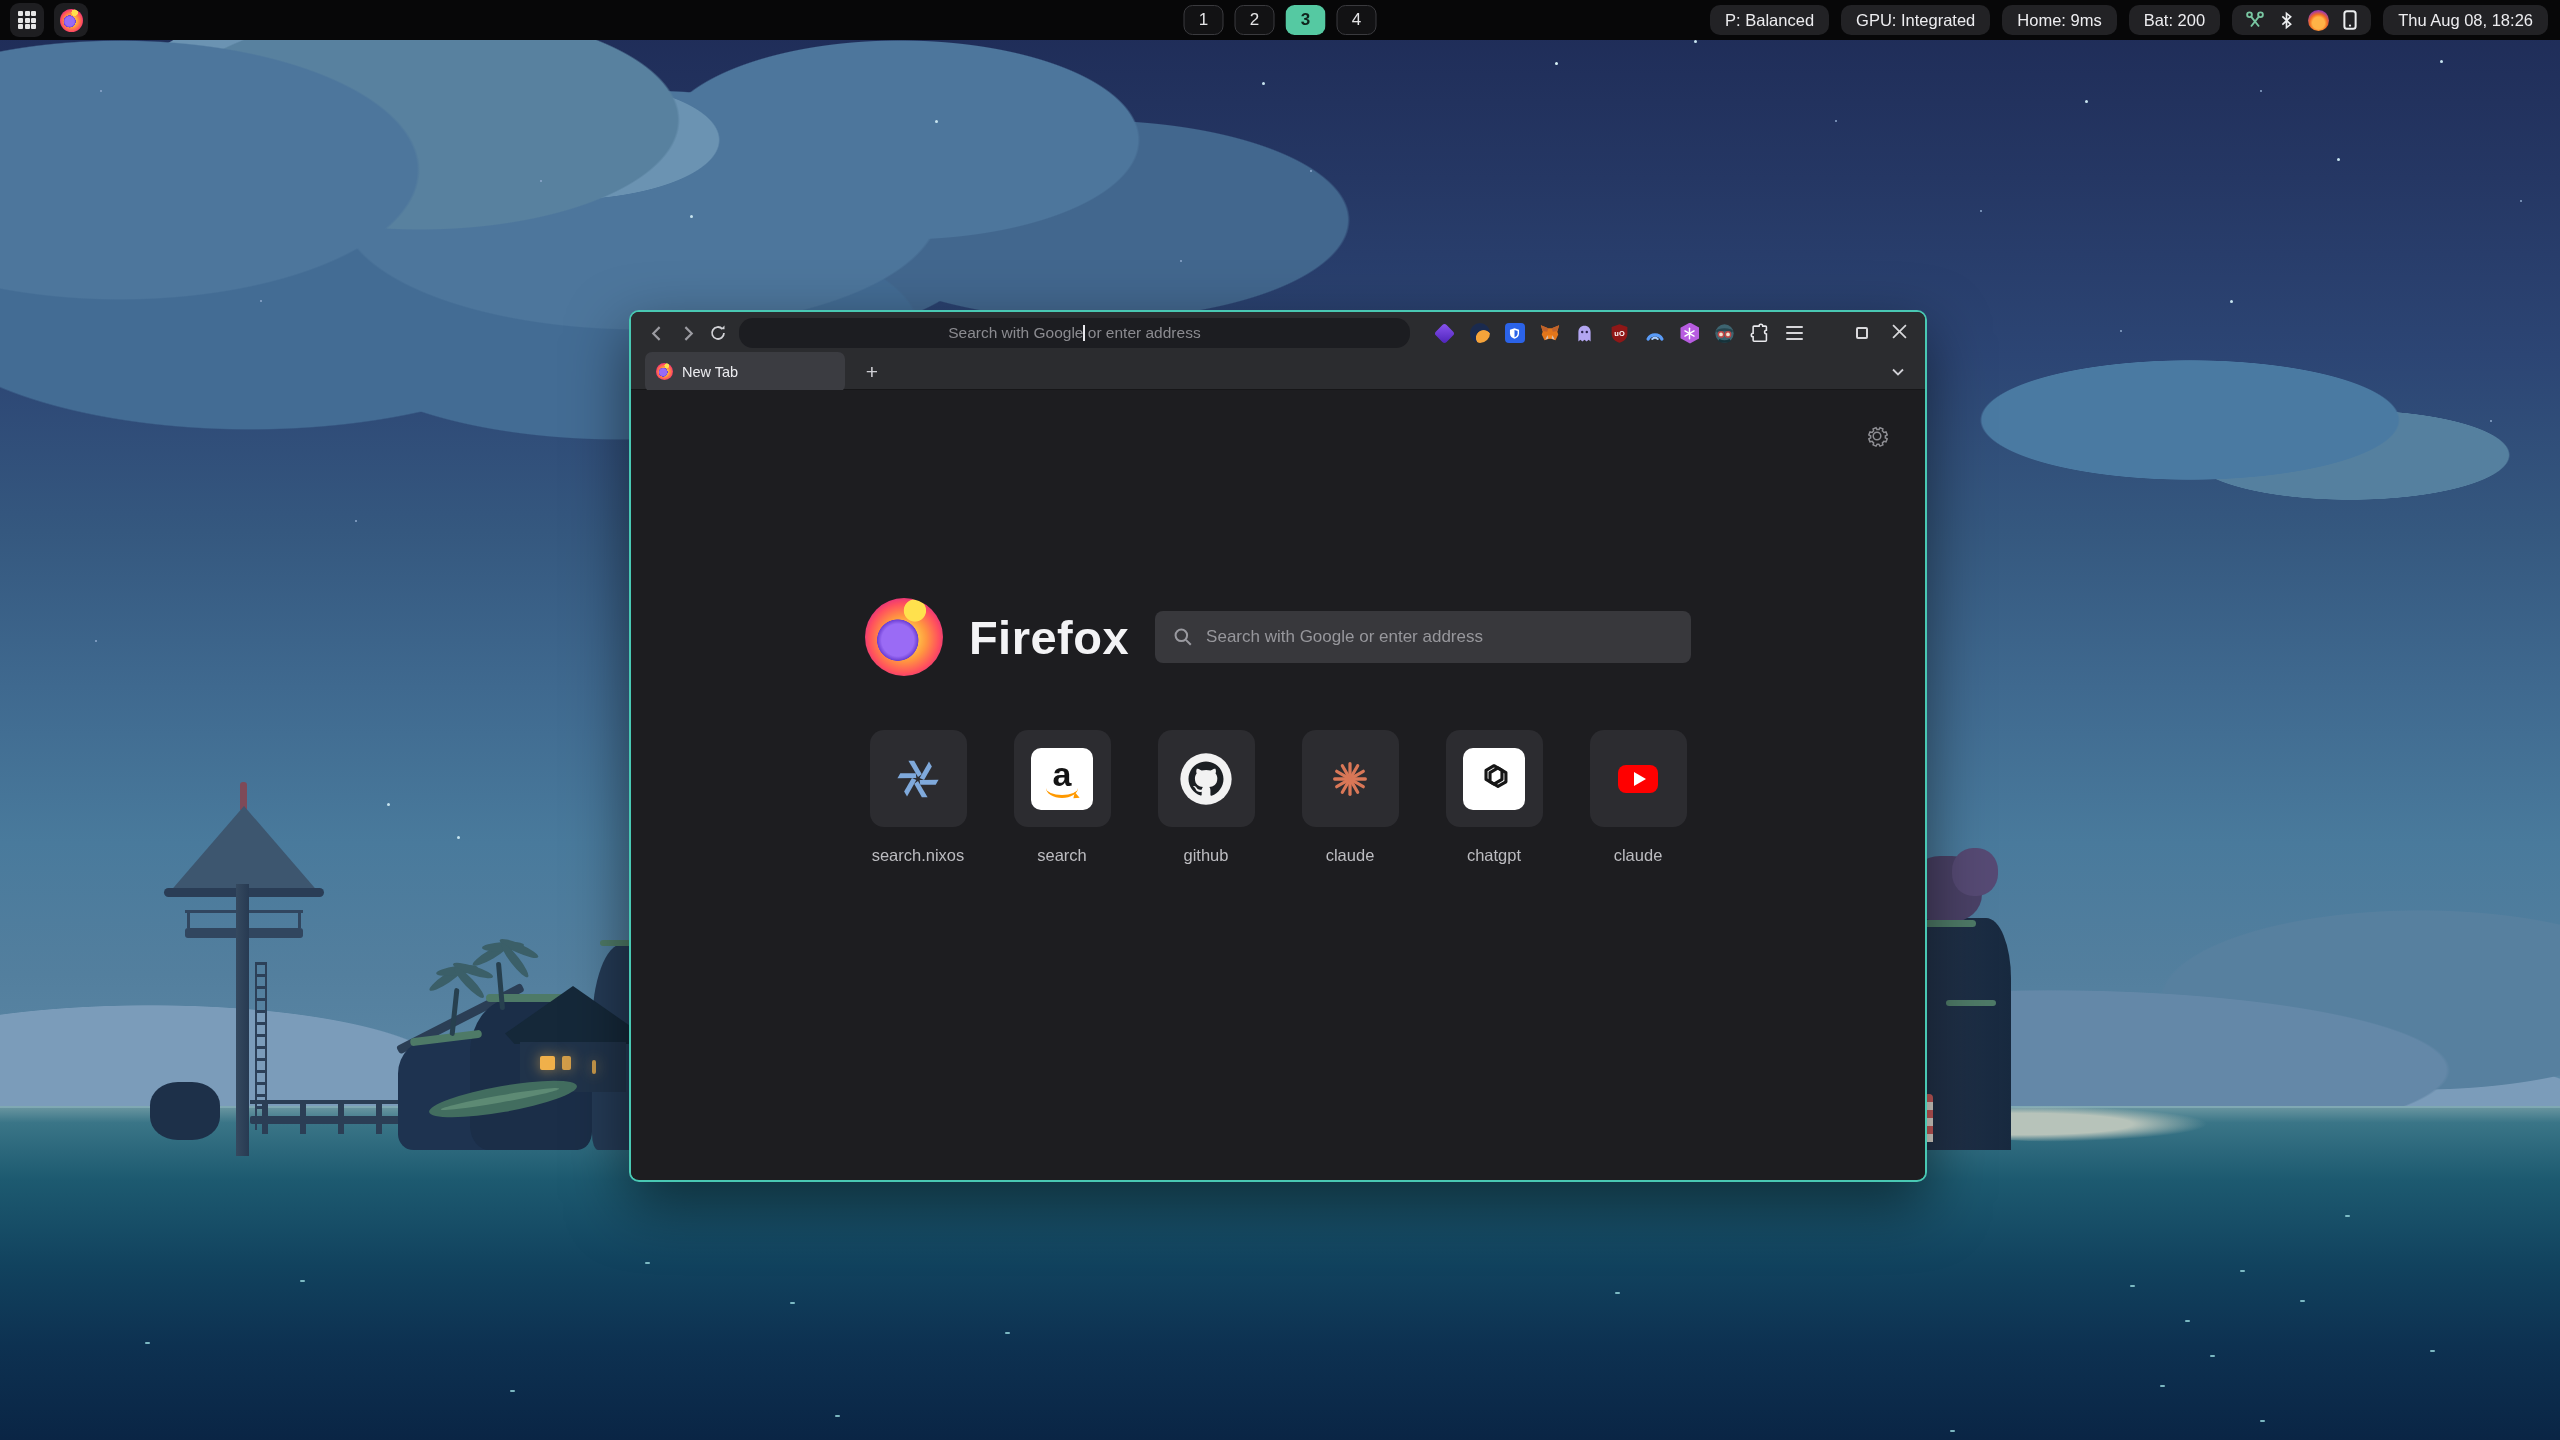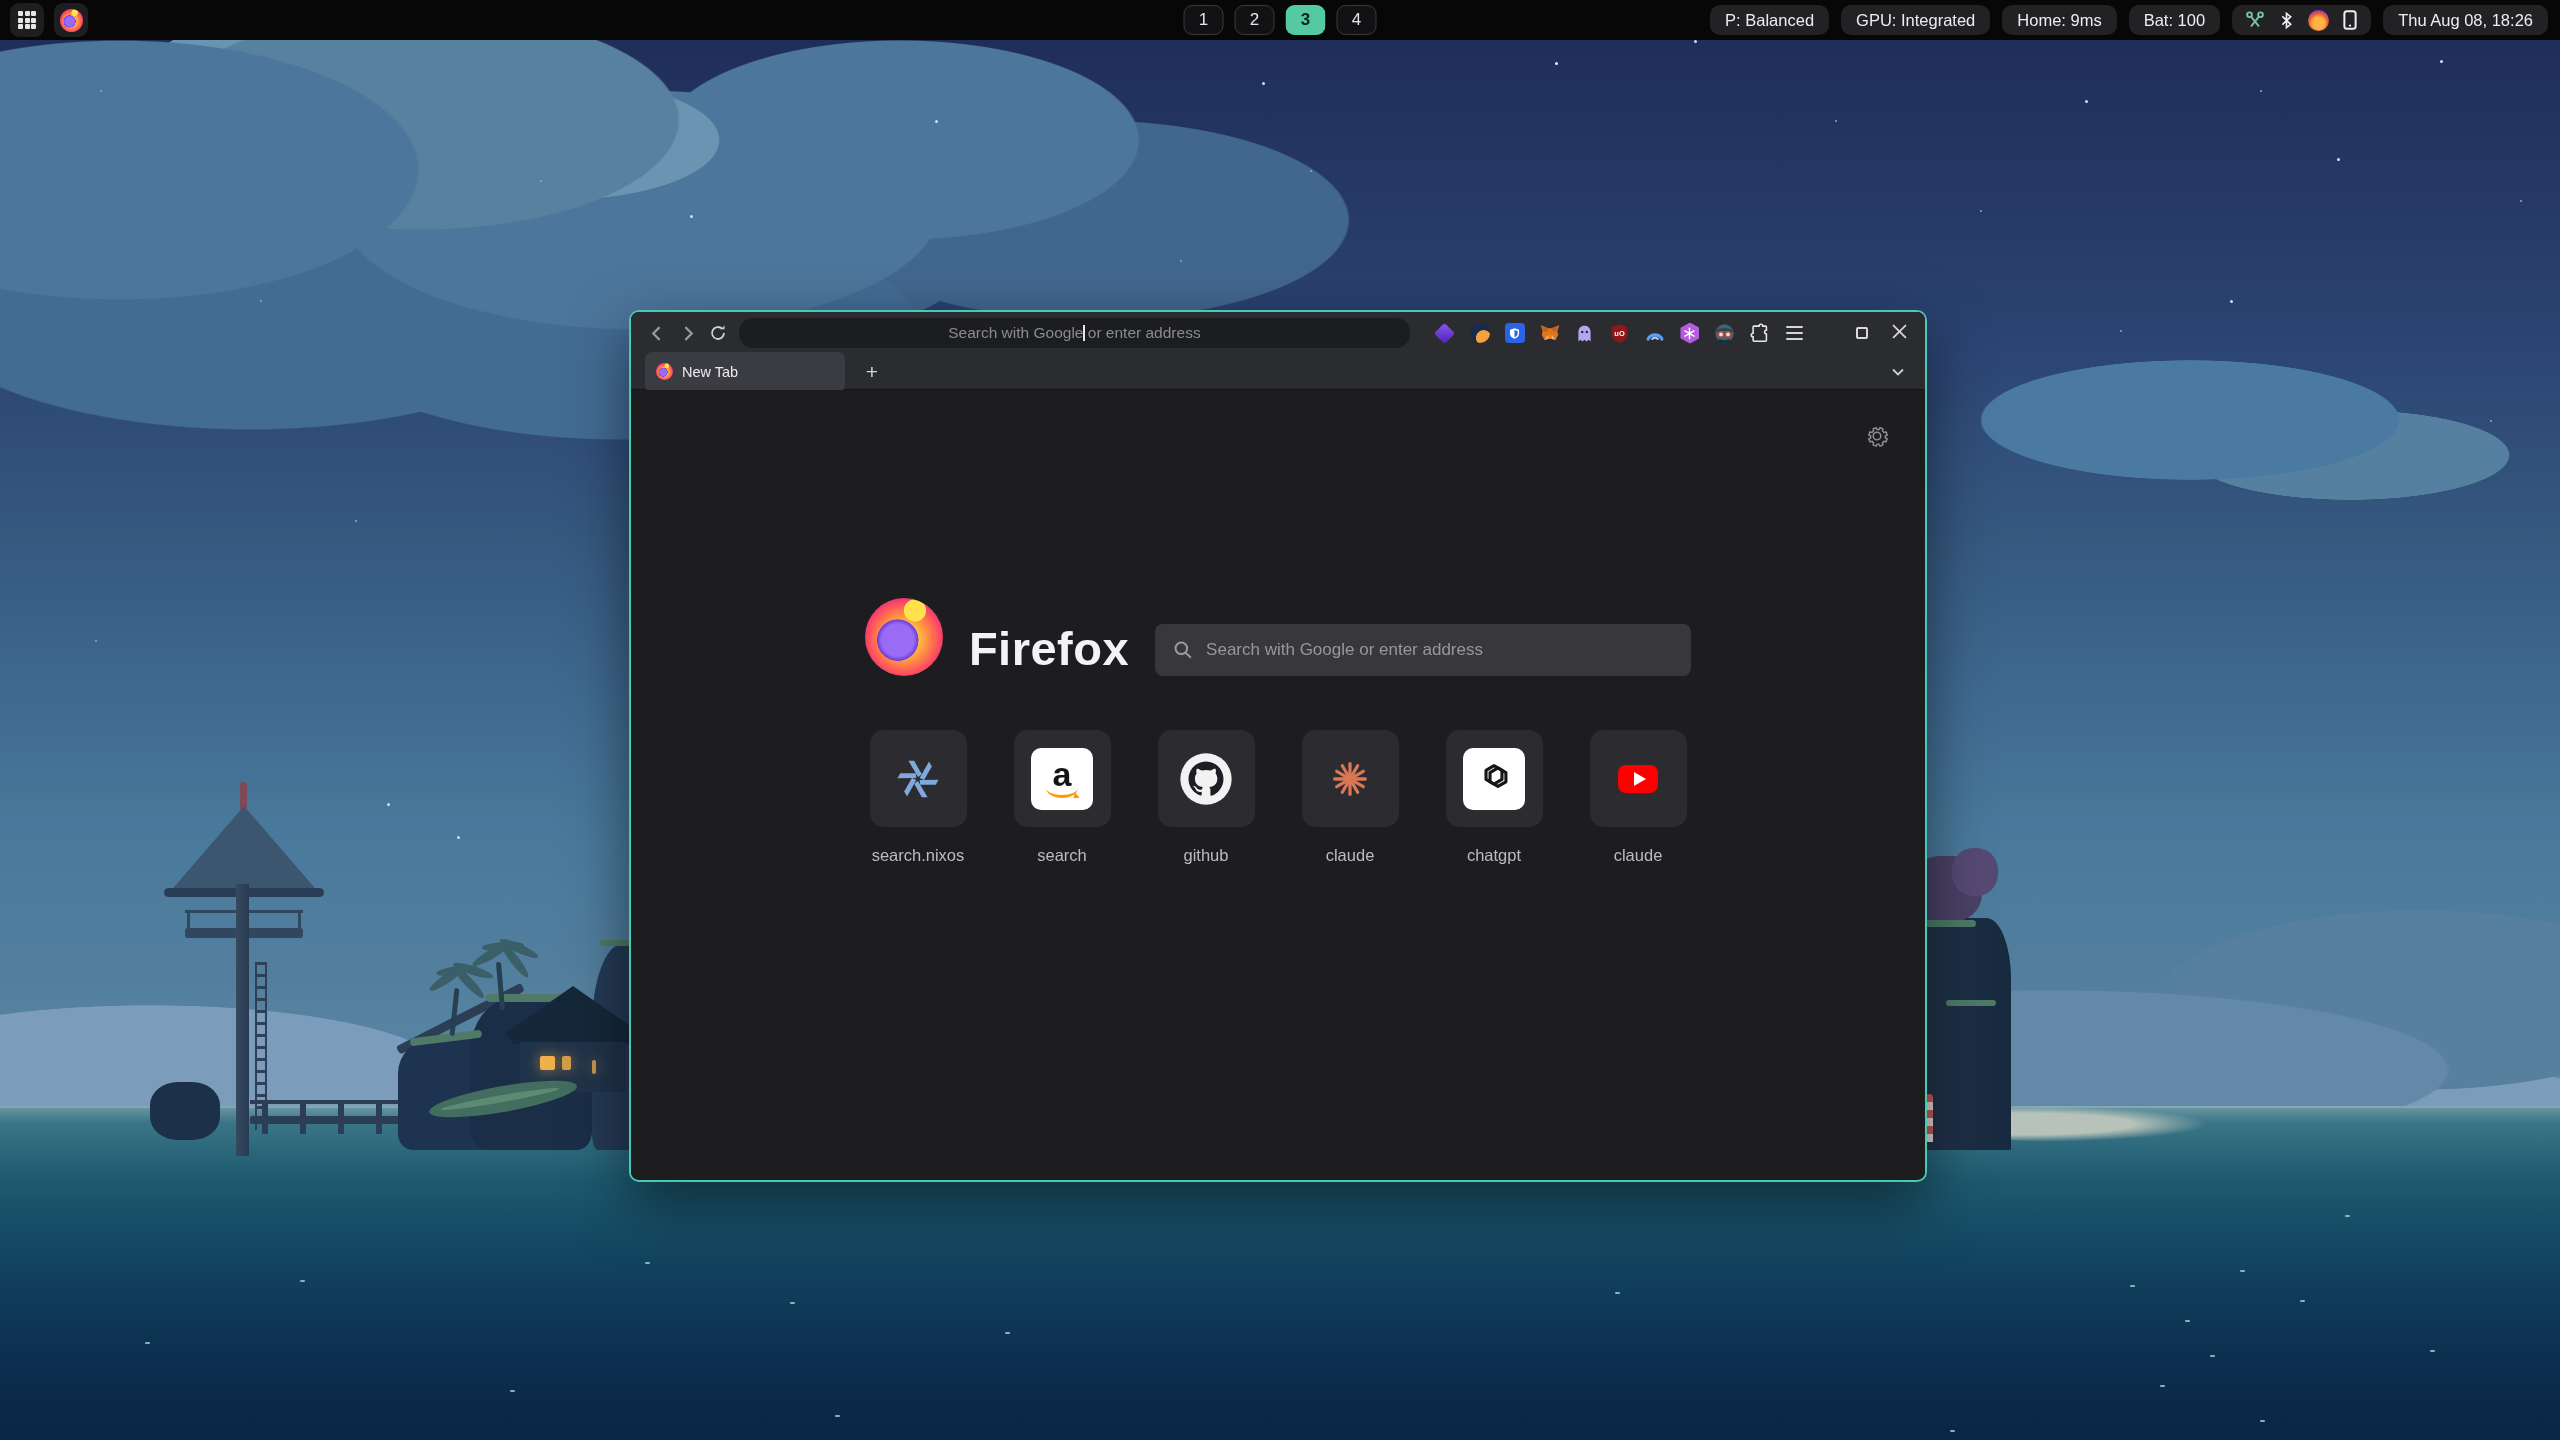--- a/index.html
+++ b/index.html
@@ -106,21 +106,21 @@
   .winctl{display:flex;align-items:center;gap:24px;margin-left:24px;margin-right:6px;}
   .minbar{width:13px;height:2px;background:#d9d9dc;}
   .maxbox{width:12px;height:12px;border:2px solid #d9d9dc;border-radius:2px;}
   .tabstrip{height:36px;background:#2b2c2f;border-bottom:1px solid #161618;display:flex;align-items:center;padding:0 14px;position:relative;}
   .tab{width:200px;height:40px;border-radius:7px;background:#3b3c41;display:flex;align-items:center;gap:9px;padding:0 11px;}
   .tab-label{font-size:14.5px;color:#ececf0;}
   .newtab-btn{margin-left:14px;width:26px;height:26px;display:flex;align-items:center;justify-content:center;color:#cfcfd4;font-size:21px;border-radius:5px;}
   .alltabs{position:absolute;right:14px;top:6px;width:26px;height:24px;display:flex;align-items:center;justify-content:center;}
   .content{position:relative;height:calc(872px - 42px - 37px - 5px);background:#1d1d20;}
   .gear{position:absolute;top:34px;right:36px;width:24px;height:24px;}
-  .hero{display:flex;justify-content:center;align-items:flex-end;gap:26px;padding-top:208px;}
+  .hero{display:flex;justify-content:center;align-items:center;gap:26px;padding-top:208px;}
   .fx{border-radius:50%;background:
     radial-gradient(circle at 64% 16%, #ffe14d 0 13%, transparent 14%),
     radial-gradient(circle at 42% 54%, #9a6bf5 0 26%, #6d3fd4 33%, transparent 34%),
     radial-gradient(circle at 50% 52%, #ffd54a 0 16%, #ff9640 40%, #ff4f5e 62%, #d6218f 82%, #8f1d9e 100%);}
   .fx.big{width:78px;height:78px;}
   .fx.small{width:17px;height:17px;}
   .fx.tbar{width:23px;height:23px;}
   .wordmark{font-size:47px;font-weight:bold;color:#f3f3f5;letter-spacing:.5px;}
   .searchbox{width:536px;height:52px;border-radius:8px;background:#38383c;display:flex;align-items:center;padding:0 18px;gap:13px;}
   .searchbox input{flex:1;background:transparent;border:none;outline:none;font-size:17px;color:#e2e2e6;font-family:inherit;}
@@ -232,21 +232,21 @@
     <div class="tb-center">
       <div class="ws">1</div>
       <div class="ws">2</div>
       <div class="ws active">3</div>
       <div class="ws">4</div>
     </div>
     <div class="tb-right">
       <div class="pill">P: Balanced</div>
       <div class="pill">GPU: Integrated</div>
       <div class="pill">Home: 9ms</div>
-      <div class="pill">Bat: 100</div>
+      <div class="pill">Bat: 200</div>
       <div class="pill icons">
         <svg width="20" height="20" viewBox="0 0 16 16" fill="none" stroke="#79c7a2" stroke-width="1.5">
             <circle cx="3.6" cy="3.8" r="1.9"></circle>
             <circle cx="12.4" cy="3.8" r="1.9"></circle>
             <path d="M4.9 5.3 11.2 13.2M11.1 5.3 4.8 13.2"></path>
           </svg>
         <svg width="17" height="19" viewBox="0 0 12 16" fill="none" stroke="#eceef0" stroke-width="1.4">
             <path d="M2.5 4.5 9.5 11.2 6 14V2l3.5 2.8L2.5 11.5"></path>
           </svg>
         <span class="flame-dot"></span>

